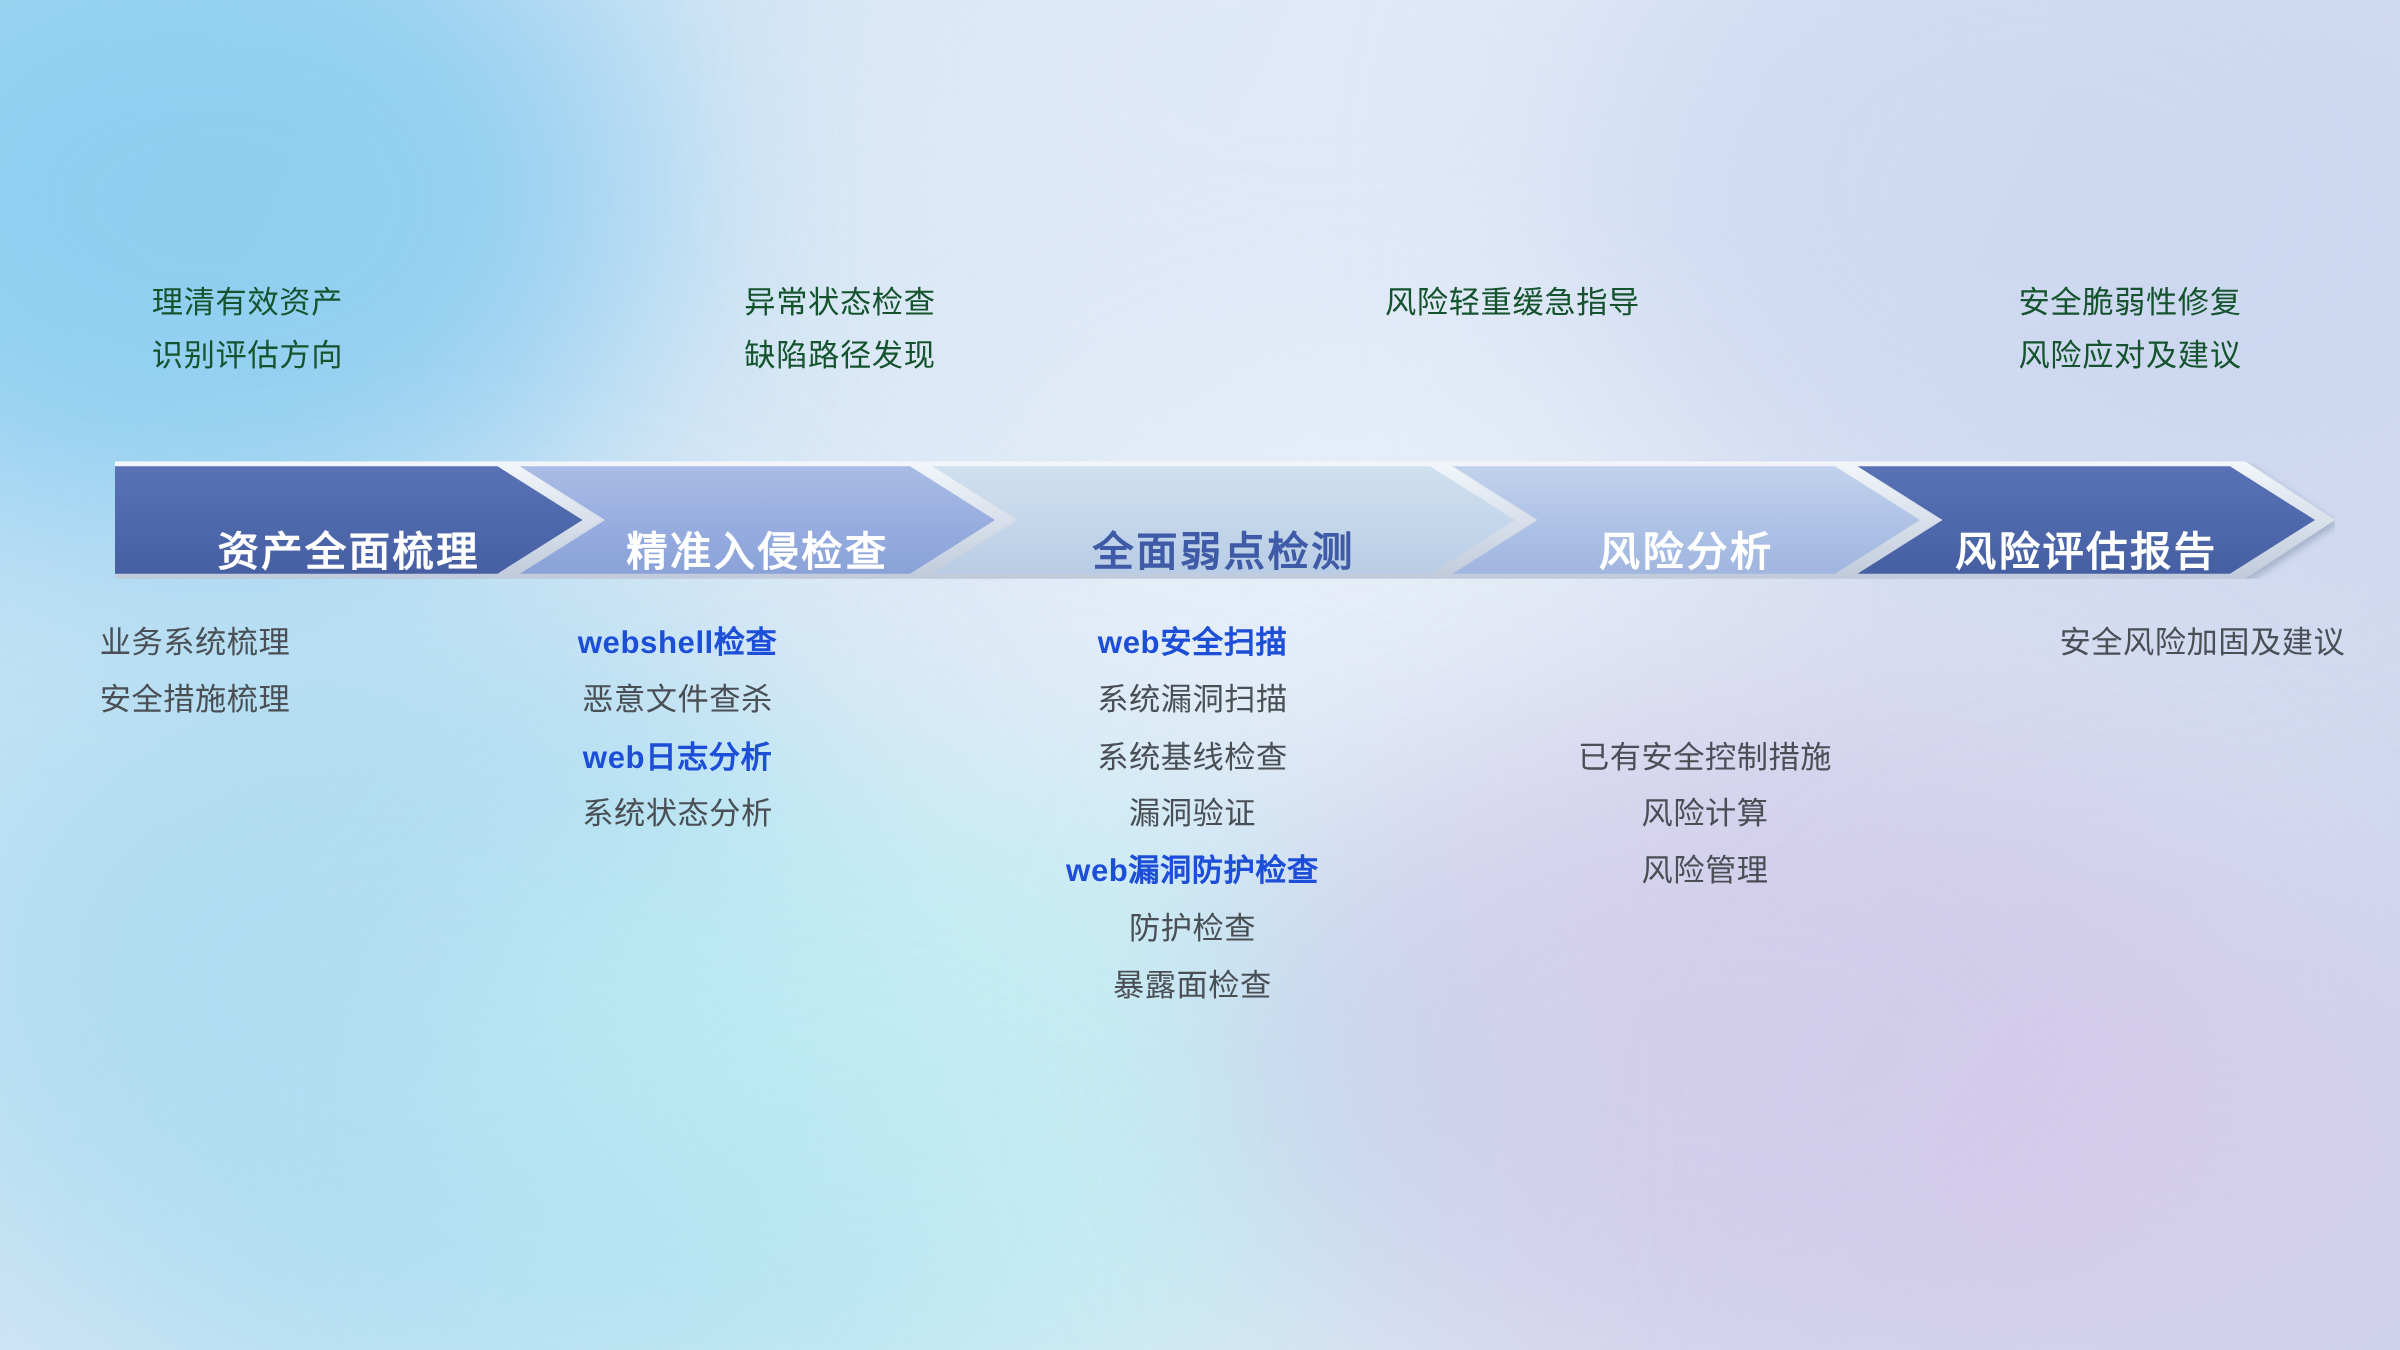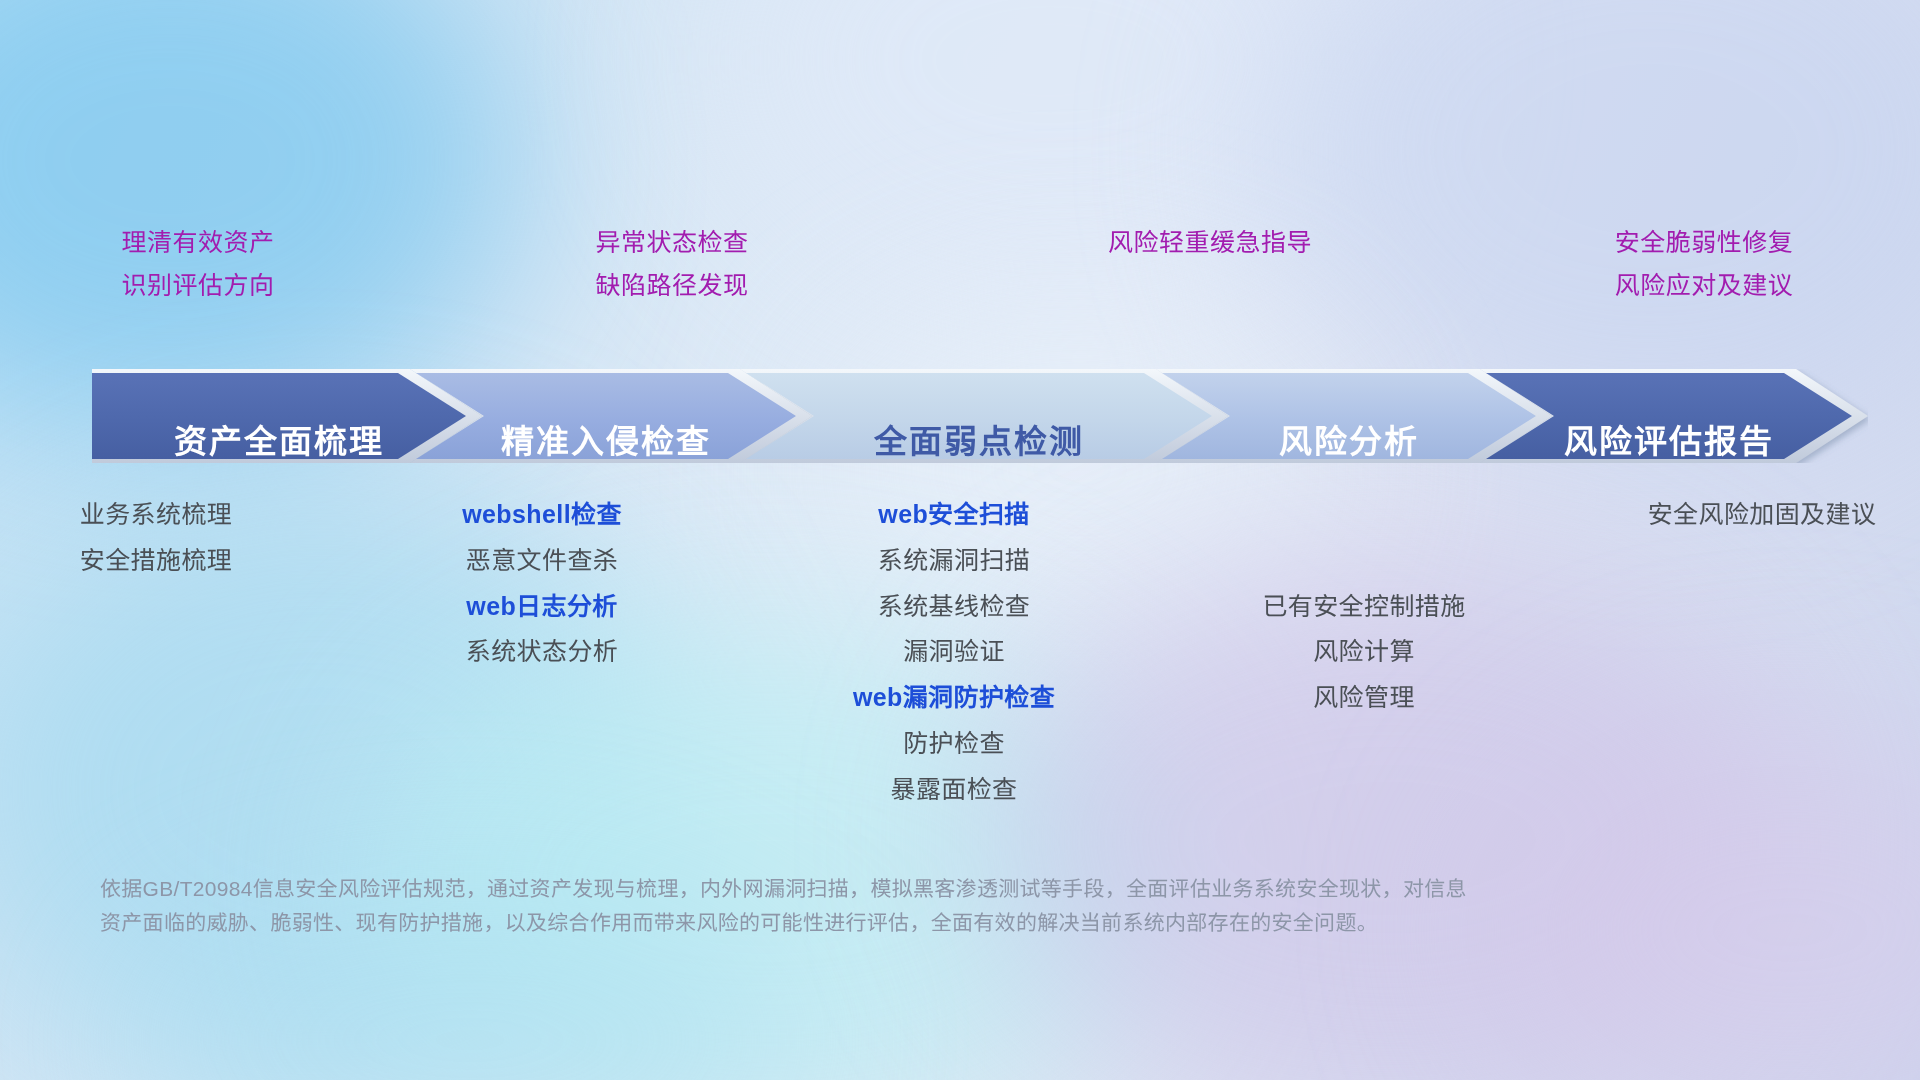--- a/index.html
+++ b/index.html
@@ -62,21 +62,21 @@
   .top-col {
     flex: 1 1 0;
     display: flex;
     flex-direction: column;
     align-items: center;
     justify-content: flex-start;
     gap: 14px;
   }
   .top-col .line {
     font-size: 25px;
-    color: #a21caf;
+    color: #14532d;
     letter-spacing: .5px;
     line-height: 1.15;
     white-space: nowrap;
   }
   
   .top-col.c1 { transform: translateX(-42px); }
   .top-col.c2 { transform: translateX(-48px); }
   .top-col.c3 { transform: translateX(-18px); }
   .top-col.c4 { transform: translateX(10px); }
   .top-col.c5 { transform: translateX(24px); }
@@ -282,18 +282,14 @@
       <div class="line">风险计算</div>
       <div class="line">风险管理</div>
     </div>
 
     <div class="bot-col c5">
       <div class="line">安全风险加固及建议</div>
     </div>
 
   </div>
 
-  <div class="footer">
-    <span class="fline">依据GB/T20984信息安全风险评估规范，通过资产发现与梳理，内外网漏洞扫描，模拟黑客渗透测试等手段，全面评估业务系统安全现状，对信息</span>
-    <span class="fline">资产面临的威胁、脆弱性、现有防护措施，以及综合作用而带来风险的可能性进行评估，全面有效的解决当前系统内部存在的安全问题。</span>
-  </div>
 
 </div>
 
 </body></html>

